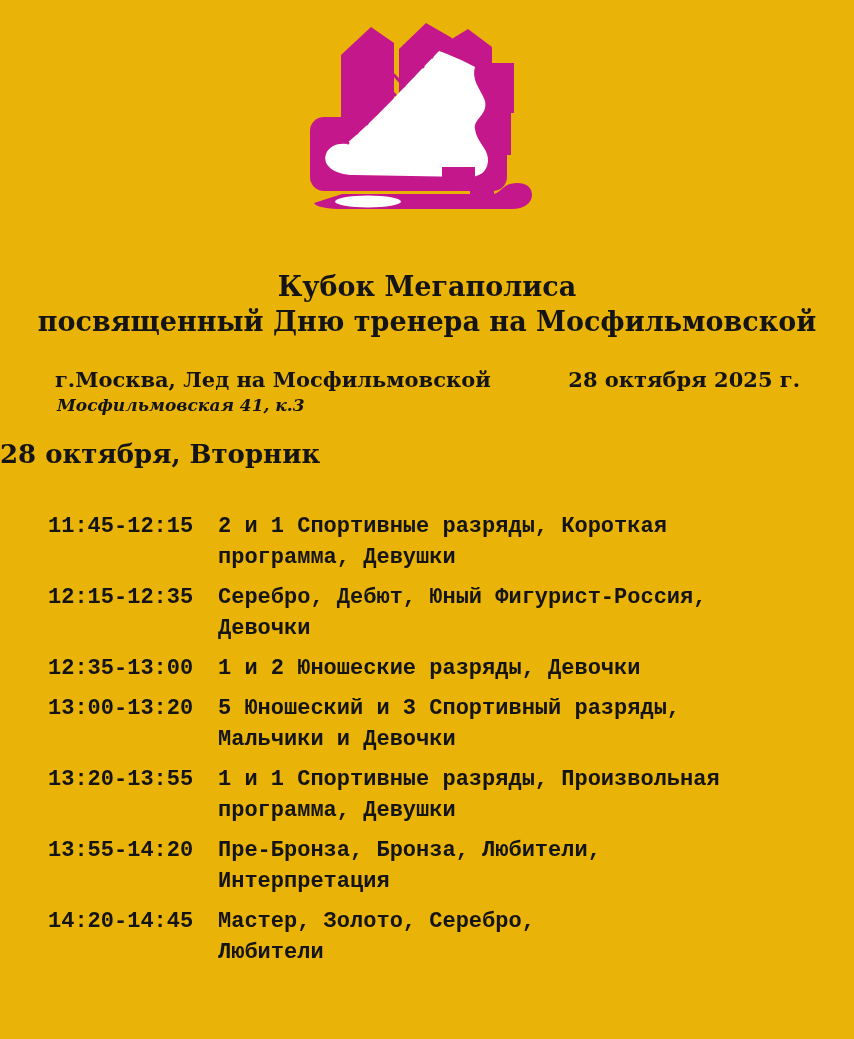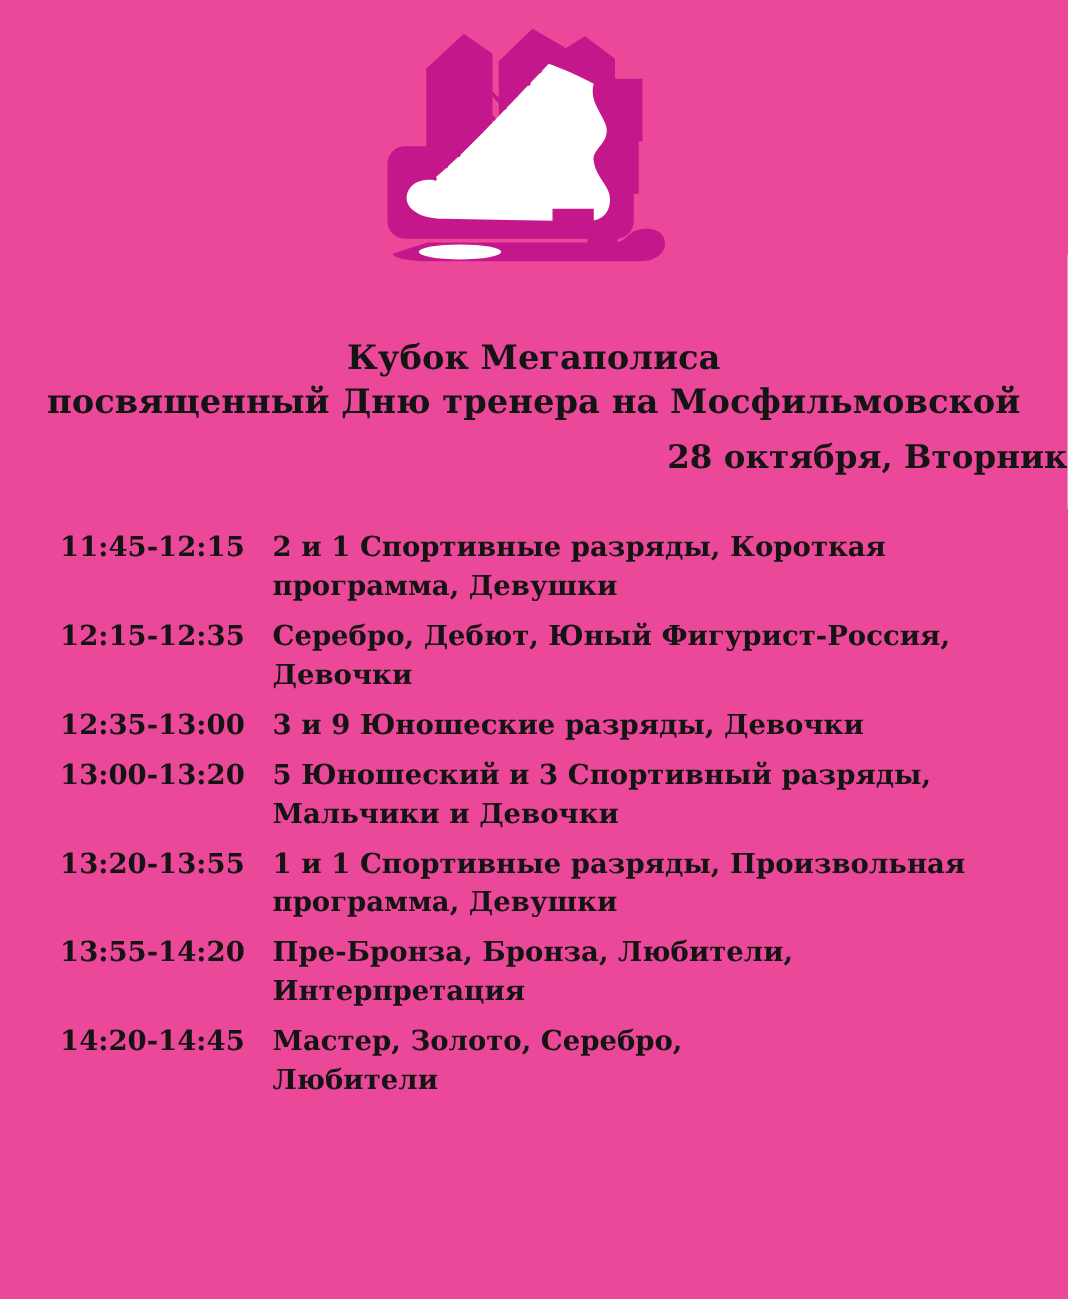--- a/index.html
+++ b/index.html
@@ -1,20 +1,20 @@
 <!DOCTYPE html>
 <html lang="ru"><head>
 <meta charset="utf-8">
 <style>
   html, body { margin: 0; padding: 0; }
   .page {
     position: relative;
     width: 854px;
     height: 1039px;
-    background: #ec4899;
+    background: #eab308;
     color: #141414;
     font-family: "DejaVu Serif", "Liberation Serif", serif;
     overflow: hidden;
   }
 
   
   .logo-wrap {
     display: flex;
     justify-content: center;
     padding-top: 5px;
@@ -47,35 +47,36 @@
   }
 
   .schedule-heading {
     margin-top: 18px;
     text-align: center;
     font-weight: bold;
     font-size: 27px;
     letter-spacing: 1px;
   }
   .day-heading {
-    margin-top: 12px;
-    text-align: right;
+    margin-top: 24px;
+    text-align: left;
     font-weight: bold;
     font-size: 26px;
   }
 
   
   .schedule {
     margin: 42px 54px 0 48px;
     display: grid;
     grid-template-columns: 170px 1fr;
     row-gap: 9px;
     font-weight: bold;
     font-size: 22px;
     line-height: 31px;
+    font-family: Liberation Mono, monospace;
   }
   .row-tpl { display: contents; }
   .time-cell { white-space: nowrap; }
   .event-cell { white-space: pre-line; max-width: 590px; }
 </style>
 </head>
 <body>
 
 <div class="page">
 
@@ -132,38 +133,43 @@
         <ellipse cx="66" cy="196.5" rx="33" ry="6" fill="#ffffff"></ellipse>
       </g>
     </svg>
   </div>
 
   <div class="title">
     <div>Кубок Мегаполиса</div>
     <div>посвященный Дню тренера на Мосфильмовской</div>
   </div>
 
+  <div class="venue-row">
+    <span>г.Москва, Лед на Мосфильмовской</span>
+    <span>28 октября 2025 г.</span>
+  </div>
+  <div class="address">Мосфильмовская 41, к.3</div>
 
   <div class="day-heading">28 октября, Вторник</div>
 
   <div class="schedule">
 
   <div class="row-tpl">
       <div class="time-cell">11:45-12:15</div>
       <div class="event-cell">2 и 1 Спортивные разряды, Короткая
 программа, Девушки</div>
     </div>
       <div class="row-tpl">
       <div class="time-cell">12:15-12:35</div>
       <div class="event-cell">Серебро, Дебют, Юный Фигурист-Россия,
 Девочки</div>
     </div>
       <div class="row-tpl">
       <div class="time-cell">12:35-13:00</div>
-      <div class="event-cell">3 и 9 Юношеские разряды, Девочки</div>
+      <div class="event-cell">1 и 2 Юношеские разряды, Девочки</div>
     </div>
       <div class="row-tpl">
       <div class="time-cell">13:00-13:20</div>
       <div class="event-cell">5 Юношеский и 3 Спортивный разряды,
 Мальчики и Девочки</div>
     </div>
       <div class="row-tpl">
       <div class="time-cell">13:20-13:55</div>
       <div class="event-cell">1 и 1 Спортивные разряды, Произвольная
 программа, Девушки</div>

